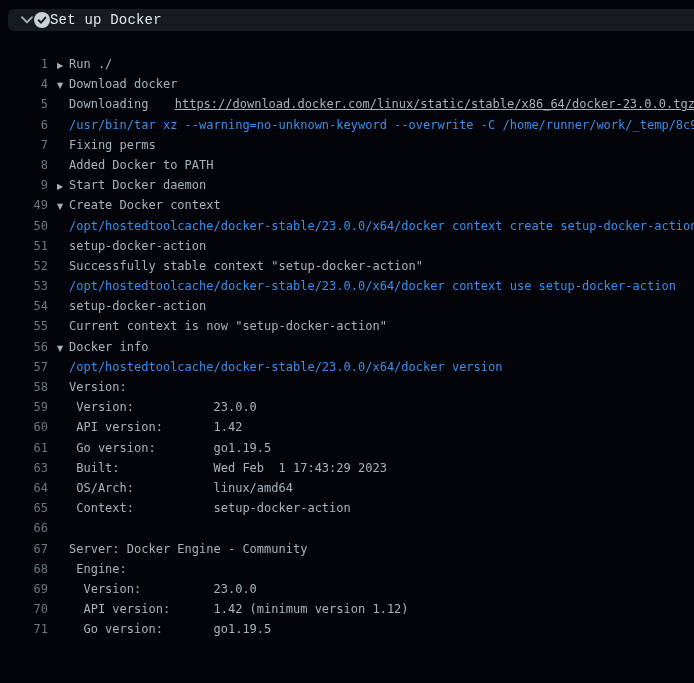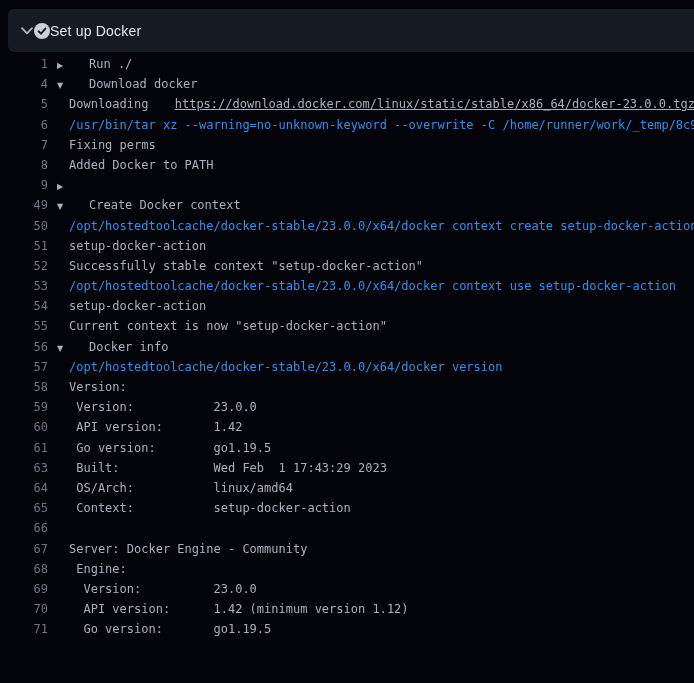--- a/index.html
+++ b/index.html
@@ -2,38 +2,38 @@
 <html><head>
 <meta charset="utf-8">
 <style>
   html,body{margin:0;padding:0;background:#020409;}
   .viewport{
     position:relative;width:694px;height:683px;overflow:hidden;
     background:#020409;font-family:"DejaVu Sans Mono",monospace;
   }
   
   .step-header{
-    position:absolute;left:8px;top:9px;right:0;height:43px;
+    position:absolute;left:8px;top:9px;right:0;height:22px;
     background:#161b22;border-radius:6px 0 0 6px;
     display:flex;align-items:center;padding:0 12px;box-sizing:border-box;
-    font-family:Liberation Sans, sans-serif;
+    font-family:Liberation Mono, monospace;
   }
   .chev{display:flex;align-items:center;justify-content:center;width:14px;height:14px;cursor:pointer;}
   .status-circle{width:16px;height:16px;display:flex;align-items:center;}
   .step-title{color:#e1e7ed;font-size:14px;letter-spacing:.2px;}
   
   .log{position:absolute;left:0;top:42px;right:0;bottom:0;padding-top:12px;font-size:12px;}
   .row{display:flex;height:20.2px;line-height:20.2px;align-items:baseline;}
   .num{flex:0 0 48px;width:48px;text-align:right;color:#6e7681;text-decoration:none;cursor:pointer;}
   .arrow{flex:0 0 21px;box-sizing:border-box;padding-left:9px;color:#a9b2bc;
          font-family:"DejaVu Sans",sans-serif;font-size:8px;cursor:pointer;}
   .text{white-space:pre;color:#a9b2bc;}
   .text.cmd{color:#3b8eea;}
   .text .link{text-decoration:underline;cursor:pointer;padding-left:19px;}
-  .grp .text{cursor:pointer;margin-left:20px;}
+  .grp .text{cursor:pointer;}
 </style>
 </head>
 <body>
 
 <div class="viewport">
 
   <div class="step-header">
     <span class="chev">
       <svg width="12" height="8" viewBox="0 0 12 8">
         <path d="M1 1.2 L6 6.4 L11 1.2" stroke="#aab4be" stroke-width="1.8" fill="none" stroke-linecap="round" stroke-linejoin="round"></path>
@@ -75,20 +75,21 @@
         <span class="text">Fixing perms</span>
       </div>
       <div class="row">
         <a class="num">8</a>
         <span class="arrow"></span>
         <span class="text">Added Docker to PATH</span>
       </div>
       <div class="row grp">
         <a class="num">9</a>
         <span class="arrow">▶</span>
+        <span class="text">Start Docker daemon</span>
       </div>
       <div class="row grp">
         <a class="num">49</a>
         <span class="arrow">▼</span>
         <span class="text">Create Docker context</span>
       </div>
       <div class="row">
         <a class="num">50</a>
         <span class="arrow"></span>
         <span class="text cmd">/opt/hostedtoolcache/docker-stable/23.0.0/x64/docker context create setup-docker-action</span>

